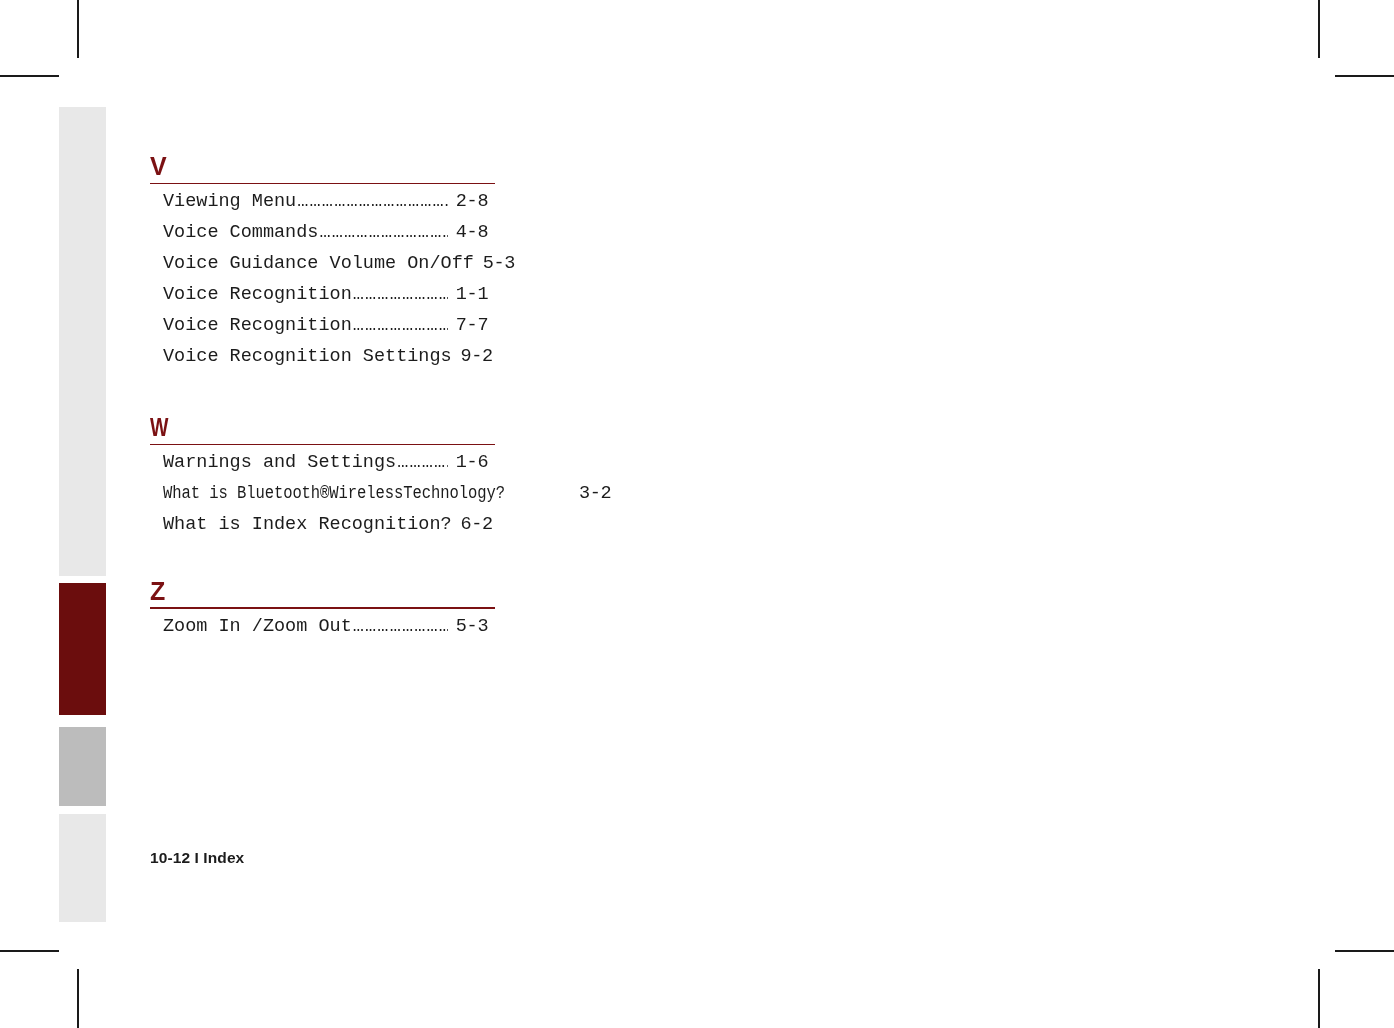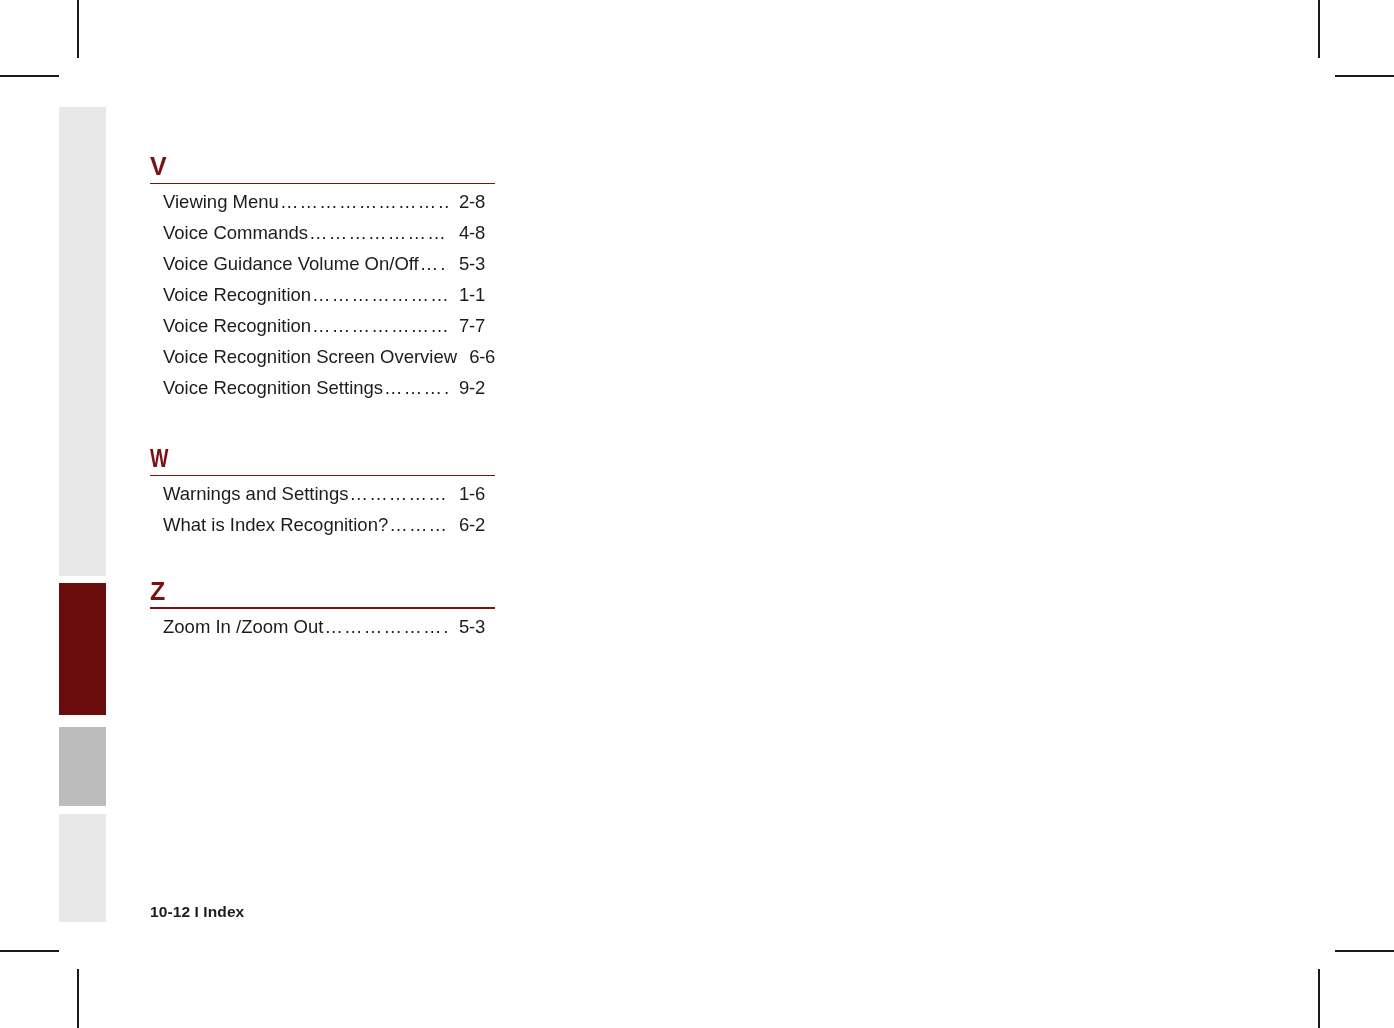--- a/index.html
+++ b/index.html
@@ -78,21 +78,21 @@
   .letter-head .rule {
     position: absolute;
     left: 0;
     right: 0;
     bottom: 0;
     height: 1.3px;
     background: #7b1113;
   }
   .letter-head .rule.thick { height: 2.4px; }
 
-  .entries { padding-left: 13px; padding-top: 7px; }
+  .entries { padding-left: 13px; padding-top: 7px; font-family: Liberation Mono, monospace; }
 
   .entry {
     display: flex;
     align-items: baseline;
     height: 31px;
     font-size: 18.5px;
     color: #1c1c1c;
     white-space: nowrap;
   }
   .entry .title { flex: 0 0 auto; }
@@ -120,21 +120,21 @@
   }
   .entry.condensed .title { letter-spacing: -0.1px; }
 
   .gap { height: 34px; }
   .gap.sm { height: 30px; }
 
   
   .footer {
     position: absolute;
     left: 150px;
-    top: 903px;
+    top: 849px;
     font-size: 15.5px;
     font-weight: bold;
     color: #1c1c1c;
     letter-spacing: 0.1px;
     white-space: nowrap;
   }
 </style>
 </head>
 <body>
 
@@ -180,43 +180,43 @@
           <span class="title">Voice Recognition</span>
           <span class="dots">……………………………………</span>
           <span class="pg">1-1</span>
         </div>
         <div class="entry">
           <span class="title">Voice Recognition</span>
           <span class="dots">……………………………………</span>
           <span class="pg">7-7</span>
         </div>
         <div class="entry">
-          <span class="title">Voice Recognition Screen Overview</span>
-          <span class="dots">…</span>
-          <span class="pg">6-6</span>
-        </div>
-        <div class="entry">
           <span class="title">Voice Recognition Settings</span>
           <span class="dots">……………………</span>
           <span class="pg">9-2</span>
         </div>
       </div>
     </div>
     <div class="gap"></div>
     <div class="section">
       <div class="letter-head">
         <span class="glyph narrow">W</span>
         <div class="rule"></div>
       </div>
       <div class="entries">
         <div class="entry">
           <span class="title">Warnings and Settings</span>
           <span class="dots">………………………</span>
           <span class="pg">1-6</span>
         </div>
+        <div class="entry condensed">
+          <span class="title">What is Bluetooth®WirelessTechnology?</span>
+          <span class="dots">…</span>
+          <span class="pg">3-2</span>
+        </div>
         <div class="entry">
           <span class="title">What is Index Recognition?</span>
           <span class="dots">……………</span>
           <span class="pg">6-2</span>
         </div>
       </div>
     </div>
     <div class="gap sm"></div>
     <div class="section">
       <div class="letter-head">

